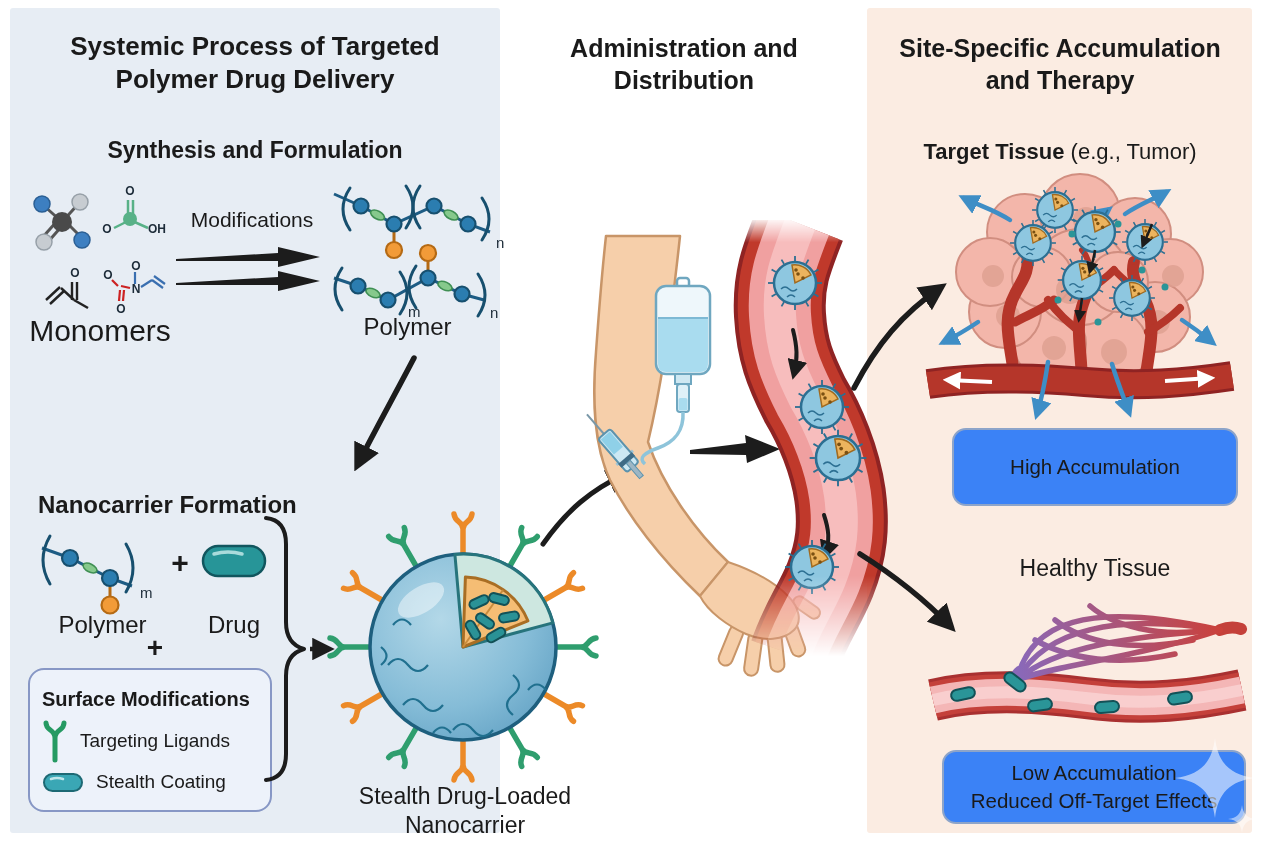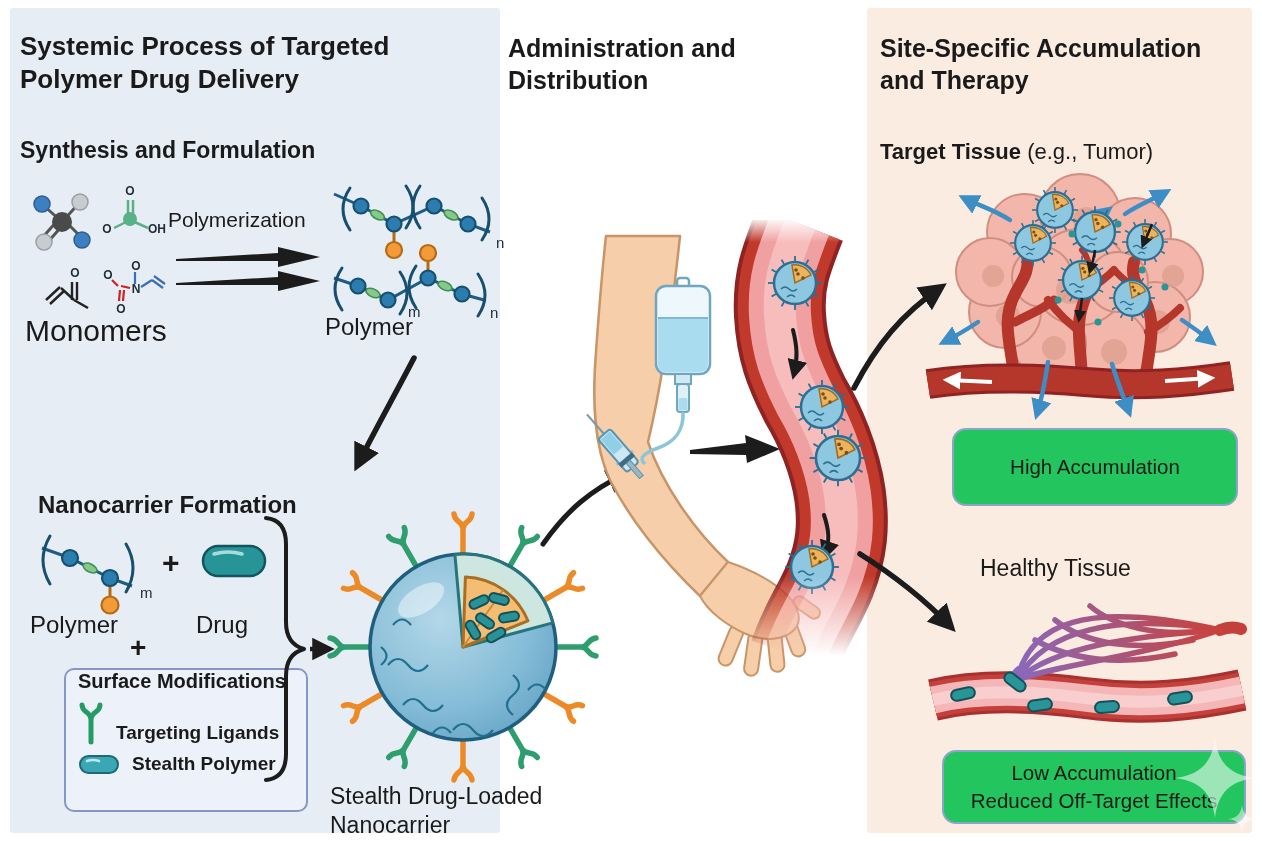--- a/index.html
+++ b/index.html
@@ -1,29 +1,29 @@
 <!DOCTYPE html>
 <html><head>
 <meta charset="utf-8">
 <style>
   html,body{margin:0;padding:0;background:#ffffff;}
   .canvas{position:relative;width:1262px;height:841px;background:#ffffff;overflow:hidden;
           font-family:"Liberation Sans",sans-serif;color:#1a1a1a;}
   .abs{position:absolute;}
   .panel{position:absolute;top:8px;height:825px;border-radius:3px;}
-  .lbl{position:absolute;color:#1a1a1a;text-align:left;line-height:1.28;}
+  .lbl{position:absolute;color:#1a1a1a;text-align:center;line-height:1.28;}
   .b{font-weight:bold;}
   svg{overflow:visible;}
   svg text{font-family:"Liberation Sans",sans-serif;fill:#1c2b38;}
-  .infobox{position:absolute;background:#22c55e;border:2.5px solid #8da4c9;border-radius:14px;
+  .infobox{position:absolute;background:#3b82f6;border:2.5px solid #8da4c9;border-radius:14px;
            display:flex;flex-direction:column;justify-content:center;text-align:center;
            font-size:20.5px;line-height:1.35;color:#1a1a1a;}
-  .smbox{position:absolute;background:#edf2fa;border:2.5px solid #8797c5;border-radius:10px;
-         padding:0 12px;box-sizing:border-box;margin-left:36px;}
-  .smrow{display:flex;align-items:flex-end;gap:12px;margin-top:9px;font-weight:bold;}
+  .smbox{position:absolute;background:#edf2fa;border:2.5px solid #8797c5;border-radius:16px;
+         padding:18px 12px;box-sizing:border-box;}
+  .smrow{display:flex;align-items:center;gap:12px;margin-top:9px;}
   .smrow span{font-size:19px;}
 </style>
 </head>
 <body>
 
 <div class="canvas">
 
   <svg width="0" height="0" class="abs" style="left:0;top:0">
     <defs>
       <marker id="ah-black" viewBox="0 0 10 10" refX="7" refY="5" markerWidth="5" markerHeight="5" orient="auto-start-reverse">
@@ -133,21 +133,21 @@
       <line x1="130" y1="100" x2="141" y2="108" stroke="#3a6fb0" stroke-width="2.2"></line>
       <line x1="132" y1="96" x2="143" y2="104" stroke="#3a6fb0" stroke-width="2.2"></line>
       <text x="114" y="90" text-anchor="middle" font-size="12" font-weight="bold" fill="#3a6fb0">O</text>
       <text x="114" y="113" text-anchor="middle" font-size="12" font-weight="bold" fill="#3a6fb0">N</text>
       <text x="86" y="99" text-anchor="middle" font-size="12" font-weight="bold" fill="#cc2222">O</text>
       <text x="99" y="133" text-anchor="middle" font-size="12" font-weight="bold" fill="#cc2222">O</text>
     </g>
   </svg>
   <div class="lbl" style="left:25px;top:312px;width:150px;font-size:30px;">Monomers</div>
 
-  <div class="lbl" style="left:168px;top:207px;width:168px;font-size:21px;">Polymerization</div>
+  <div class="lbl" style="left:168px;top:207px;width:168px;font-size:21px;">Modifications</div>
   <svg class="abs" style="left:172px;top:244px" width="165" height="52" viewBox="0 0 165 52">
     <path d="M4,15 L106,9 L106,3 L148,13 L106,23 L106,17 L4,17 Z" fill="#1c1c1c"></path>
     <path d="M4,39 L106,33 L106,27 L148,37 L106,47 L106,41 L4,41 Z" fill="#1c1c1c"></path>
   </svg>
 
   <svg class="abs" style="left:316px;top:186px" width="192" height="132" viewBox="0 0 192 132">
     <g stroke="#1d5c84" stroke-width="3" fill="none">
       <path d="M18,8 L45,20 L78,38 L118,20 L152,38 L174,46"></path>
       <path d="M18,92 L42,100 L72,114 L112,92 L146,108 L168,114"></path>
     </g>
@@ -219,21 +219,21 @@
       <svg width="26" height="42" viewBox="0 0 26 42">
         <path d="M13,40 L13,18 M13,18 C13,9 4,11 4,3 M13,18 C13,9 22,11 22,3" fill="none" stroke="#259a62" stroke-width="5" stroke-linecap="round" stroke-linejoin="round"></path>
       </svg>
       <span>Targeting Ligands</span>
     </div>
     <div class="smrow">
       <svg width="42" height="22" viewBox="0 0 42 22">
         <rect x="2" y="3" width="38" height="17" rx="8.5" fill="#3aa7b5" stroke="#1d6974" stroke-width="2"></rect>
         <path d="M9,8 q6,-2 12,0" stroke="#bfe6ea" stroke-width="2.5" fill="none" stroke-linecap="round"></path>
       </svg>
-      <span>Stealth Polymer</span>
+      <span>Stealth Coating</span>
     </div>
   </div>
 
   <svg class="abs" style="left:256px;top:512px" width="92" height="275" viewBox="0 0 92 275">
     <path d="M10,6 Q30,8 30,32 L30,110 Q30,132 48,137 Q30,142 30,164 L30,242 Q30,266 10,268" stroke="#1c1c1c" stroke-width="4" fill="none" stroke-linecap="round" stroke-linejoin="round"></path>
     <path d="M54,137 L72,137" stroke="#1c1c1c" stroke-width="4.5" fill="none" marker-end="url(#ah-black)"></path>
   </svg>
 
   <svg class="abs" style="left:333px;top:505px" width="262" height="285" viewBox="0 0 262 285">
     <g fill="none">

